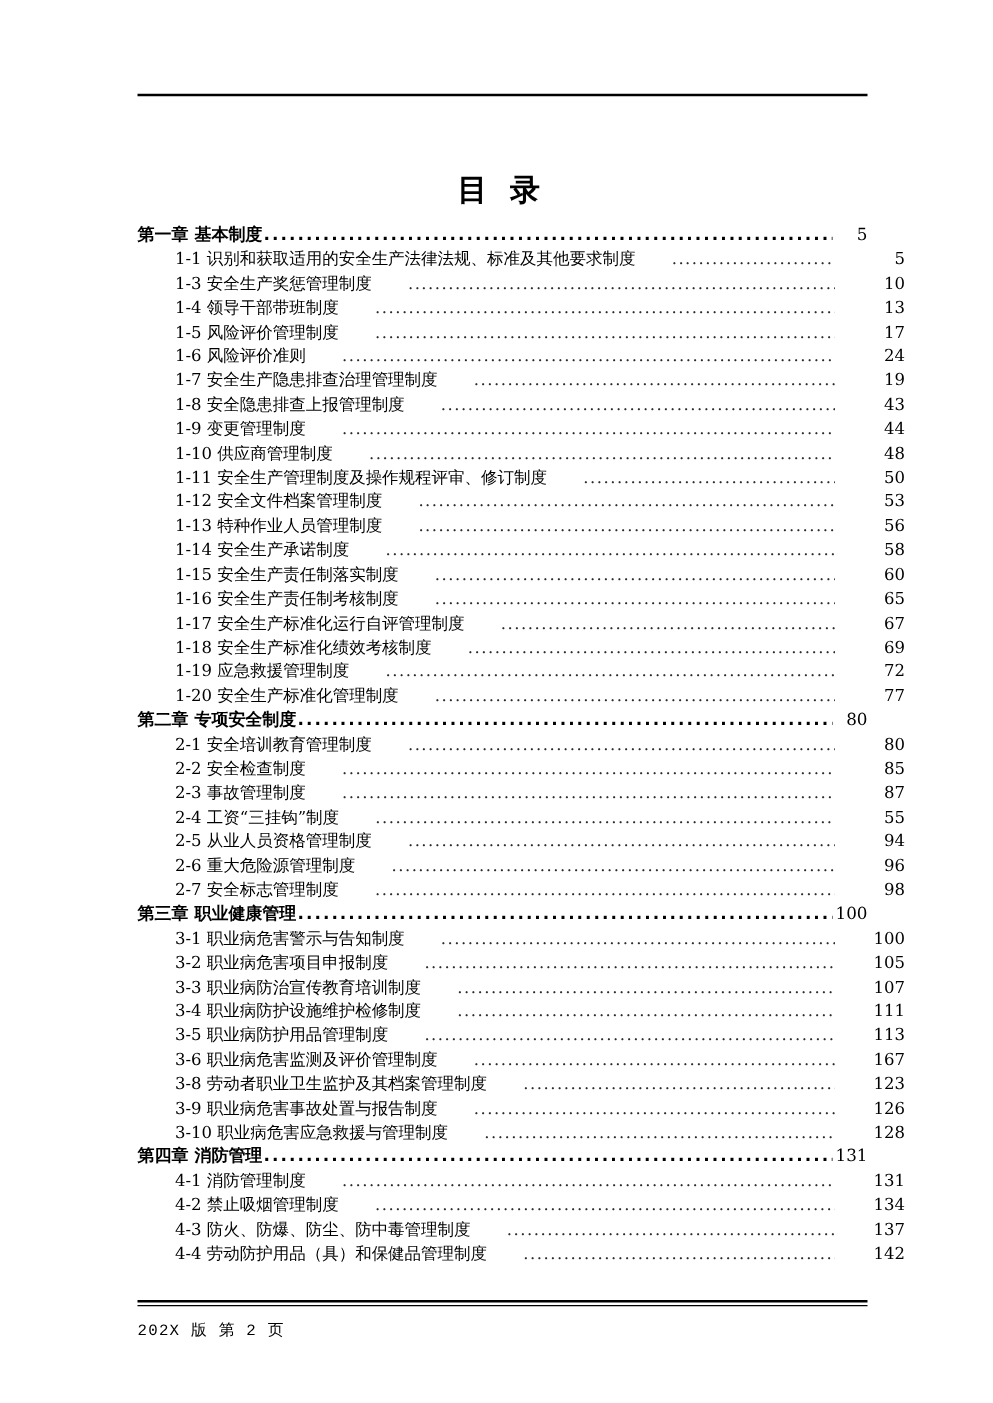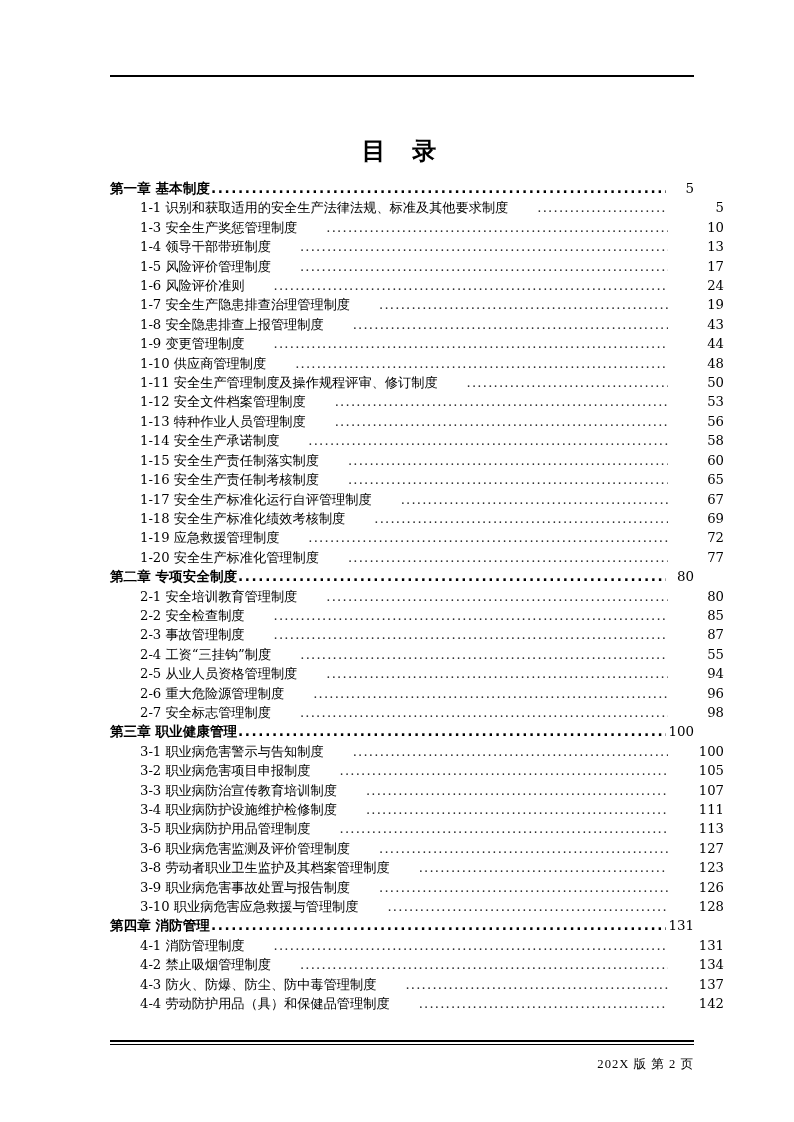--- a/index.html
+++ b/index.html
@@ -28,21 +28,21 @@
     height: 2px;
     background: #000000;
   }
   
   .doc-title {
     position: absolute;
     left: 110px;
     top: 138px;
     width: 584px;
     text-align: center;
-    font-family: Liberation Mono, monospace;
+    font-family: Liberation Serif, serif;
     font-weight: bold;
     font-size: 24px;
     letter-spacing: 6px;
     line-height: 30px;
   }
   
   .toc {
     position: absolute;
     left: 110px;
     top: 179px;
@@ -120,22 +120,21 @@
     top: 1044px;
     width: 584px;
     height: 1px;
     background: #000000;
   }
   .footer-text {
     position: absolute;
     left: 110px;
     top: 1056px;
     width: 584px;
-    text-align: right;
-    font-family: Liberation Serif, serif;
+    font-family: Liberation Mono, monospace;
     font-size: 12.6px;
     letter-spacing: 1px;
     color: #000000;
   }
 </style>
 </head>
 <body>
 
 <div class="page">
 
@@ -310,21 +309,21 @@
         <span class="toc-page">111</span>
       </div>
       <div class="toc-row entry">
         <span class="toc-label">3-5 职业病防护用品管理制度</span>
         <span class="toc-leader"></span>
         <span class="toc-page">113</span>
       </div>
       <div class="toc-row entry">
         <span class="toc-label">3-6 职业病危害监测及评价管理制度</span>
         <span class="toc-leader"></span>
-        <span class="toc-page">127</span>
+        <span class="toc-page">167</span>
       </div>
       <div class="toc-row entry">
         <span class="toc-label">3-8 劳动者职业卫生监护及其档案管理制度</span>
         <span class="toc-leader"></span>
         <span class="toc-page">123</span>
       </div>
       <div class="toc-row entry">
         <span class="toc-label">3-9 职业病危害事故处置与报告制度</span>
         <span class="toc-leader"></span>
         <span class="toc-page">126</span>

